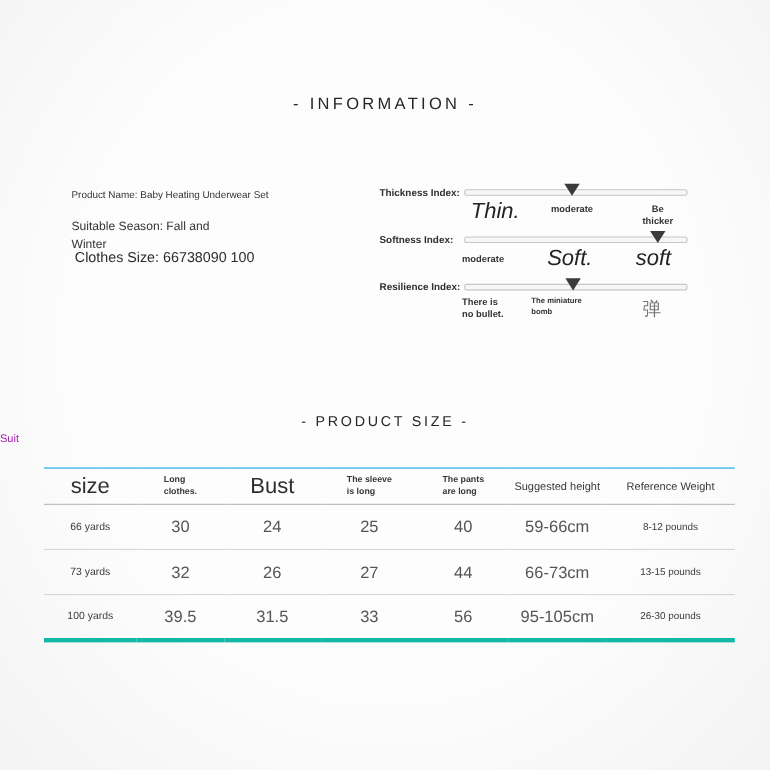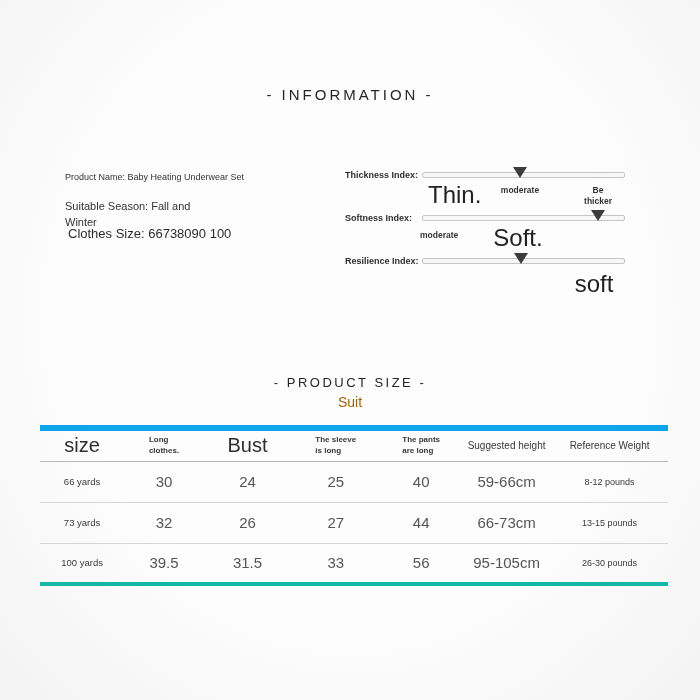--- a/index.html
+++ b/index.html
@@ -13,21 +13,21 @@
   }
   .abs { position: absolute; }
 
   
   .sec-title {
     width: 700px; text-align: center;
     font-weight: 400; color: #262626; letter-spacing: 3px;
   }
   #info-title { top: 86px; font-size: 15px; }
   #psize-title { top: 375px; font-size: 13px; letter-spacing: 2.5px; }
-  #psize-sub { top: 394px; width: 700px; text-align: center; font-size: 14px; color: #a16207; }
+  #psize-sub { top: 394px; width: 700px; font-size: 10px; color: #a21caf; }
 
   
   #product-name { left: 65px; top: 172px; font-size: 9px; color: #333; }
   #season { left: 65px; top: 199px; font-size: 11px; color: #333; white-space: pre-line; line-height: 1.45; }
   #clothes-size { left: 68px; top: 226px; font-size: 13px; color: #2c2c2c; }
 
   
   #indices { left: 345px; top: 168px; width: 320px; height: 140px; }
   .idx-row { position: absolute; left: 0; width: 320px; height: 43px; }
   .idx-row.r0 { top: 0; } .idx-row.r1 { top: 43px; } .idx-row.r2 { top: 86px; }
@@ -37,44 +37,44 @@
     background: #f7f7f7; border: 1px solid #c6c6c6; border-radius: 2px;
   }
   .idx-marker {
     position: absolute; top: -6px; transform: translateX(-50%);
     width: 0; height: 0;
     border-left: 7px solid transparent; border-right: 7px solid transparent;
     border-top: 11px solid #3b3b3b;
   }
   .idx-scale { position: absolute; left: 77px; top: 13px; width: 210px; height: 30px; }
   .slot { position: absolute; white-space: pre-line; }
-  .slot.big { font-size: 24px; color: #222; }
+  .slot.big { font-size: 20px; color: #222; font-style: italic; }
   .slot.small { font-size: 8.5px; font-weight: 600; color: #333; line-height: 1.35; }
   .slot.tiny { font-size: 7px; font-weight: 600; color: #333; line-height: 1.4; }
   .slot.ctr { transform: translateX(-50%); text-align: center; }
   
   .r0 .sa { left: 6px; top: 0; }
   .r0 .sb { left: 98px; top: 4px; }
   .r0 .sc { left: 176px; top: 4px; }
   
   .r1 .sa { left: -2px; top: 6px; }
   .r1 .sb { left: 96px; top: 0; }
-  .r1 .sc { left: 172px; top: 0; margin-top: 46px; }
+  .r1 .sc { left: 172px; top: 0; }
   
   .r2 .sa { left: -2px; top: 2px; }
   .r2 .sb { left: 61px; top: 2px; text-align: left; }
   .r2 .sc { left: 162px; top: 2px; font-size: 17px; color: #777; }
 
   
   #size-table {
     position: absolute; left: 40px; top: 425px; width: 628px;
     border-collapse: collapse; table-layout: fixed;
   }
   #size-table th, #size-table td { text-align: center; vertical-align: middle; font-weight: normal; }
-  #size-table thead tr { height: 33px; border-top: 6px solid #0ea5e9; border-bottom: 1px solid #b8b8b8; }
+  #size-table thead tr { height: 33px; border-top: 1px solid #0ea5e9; border-bottom: 1px solid #b8b8b8; }
   #size-table tbody tr { height: 41px; border-bottom: 1px solid #d6d6d6; }
   #size-table tbody tr:last-child { border-bottom: 4px solid #14b8a6; }
   .h-big { font-size: 20px; color: #2e2e2e; }
   .h-small span { display: inline-block; text-align: left; font-size: 8px; font-weight: 700; color: #383838; white-space: pre-line; line-height: 1.4; }
   .h-med { font-size: 10px; font-weight: 600; color: #383838; }
   td.c-yards { font-size: 9.5px; font-weight: 700; color: #3a3a3a; }
   td.c-num { font-size: 15px; color: #555; }
   td.c-height { font-size: 15px; color: #555; }
   td.c-weight { font-size: 9px; font-weight: 700; color: #3a3a3a; }
 </style>
@@ -111,20 +111,27 @@
       <span class="slot small sa">moderate</span>
       <span class="slot big ctr sb">Soft.</span>
       <span class="slot big ctr sc">soft</span>
     </div>
   </div>
 
   <div class="idx-row r2">
     <span class="idx-label">Resilience Index:</span>
     <div class="idx-bar">
       <div class="idx-marker" style="left: 49%;"></div>
+    </div>
+    <div class="idx-scale">
+      <span class="slot small sa">There is
+no bullet.</span>
+      <span class="slot tiny sb">The miniature
+bomb</span>
+      <span class="slot sc">弹</span>
     </div>
   </div>
 
 </div>
 
 <div class="abs sec-title" id="psize-title">- PRODUCT SIZE -</div>
 <div class="abs" id="psize-sub">Suit</div>
 
 <table id="size-table">
   <colgroup>

